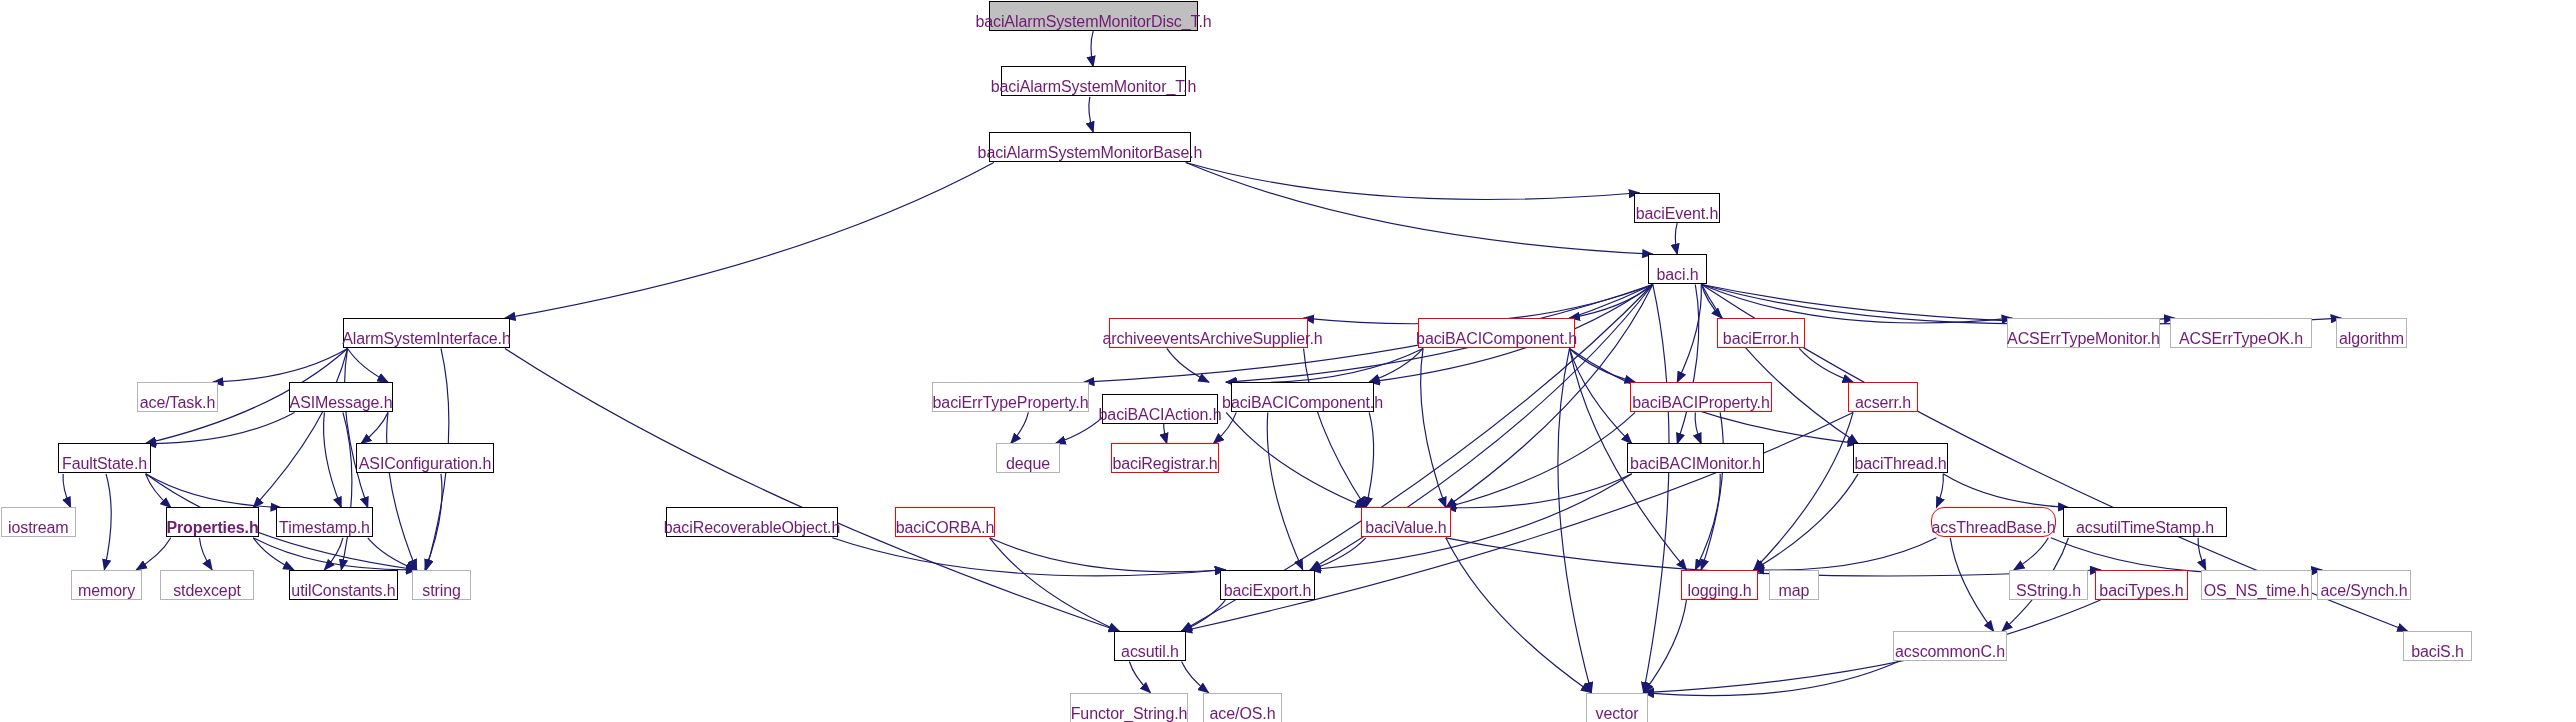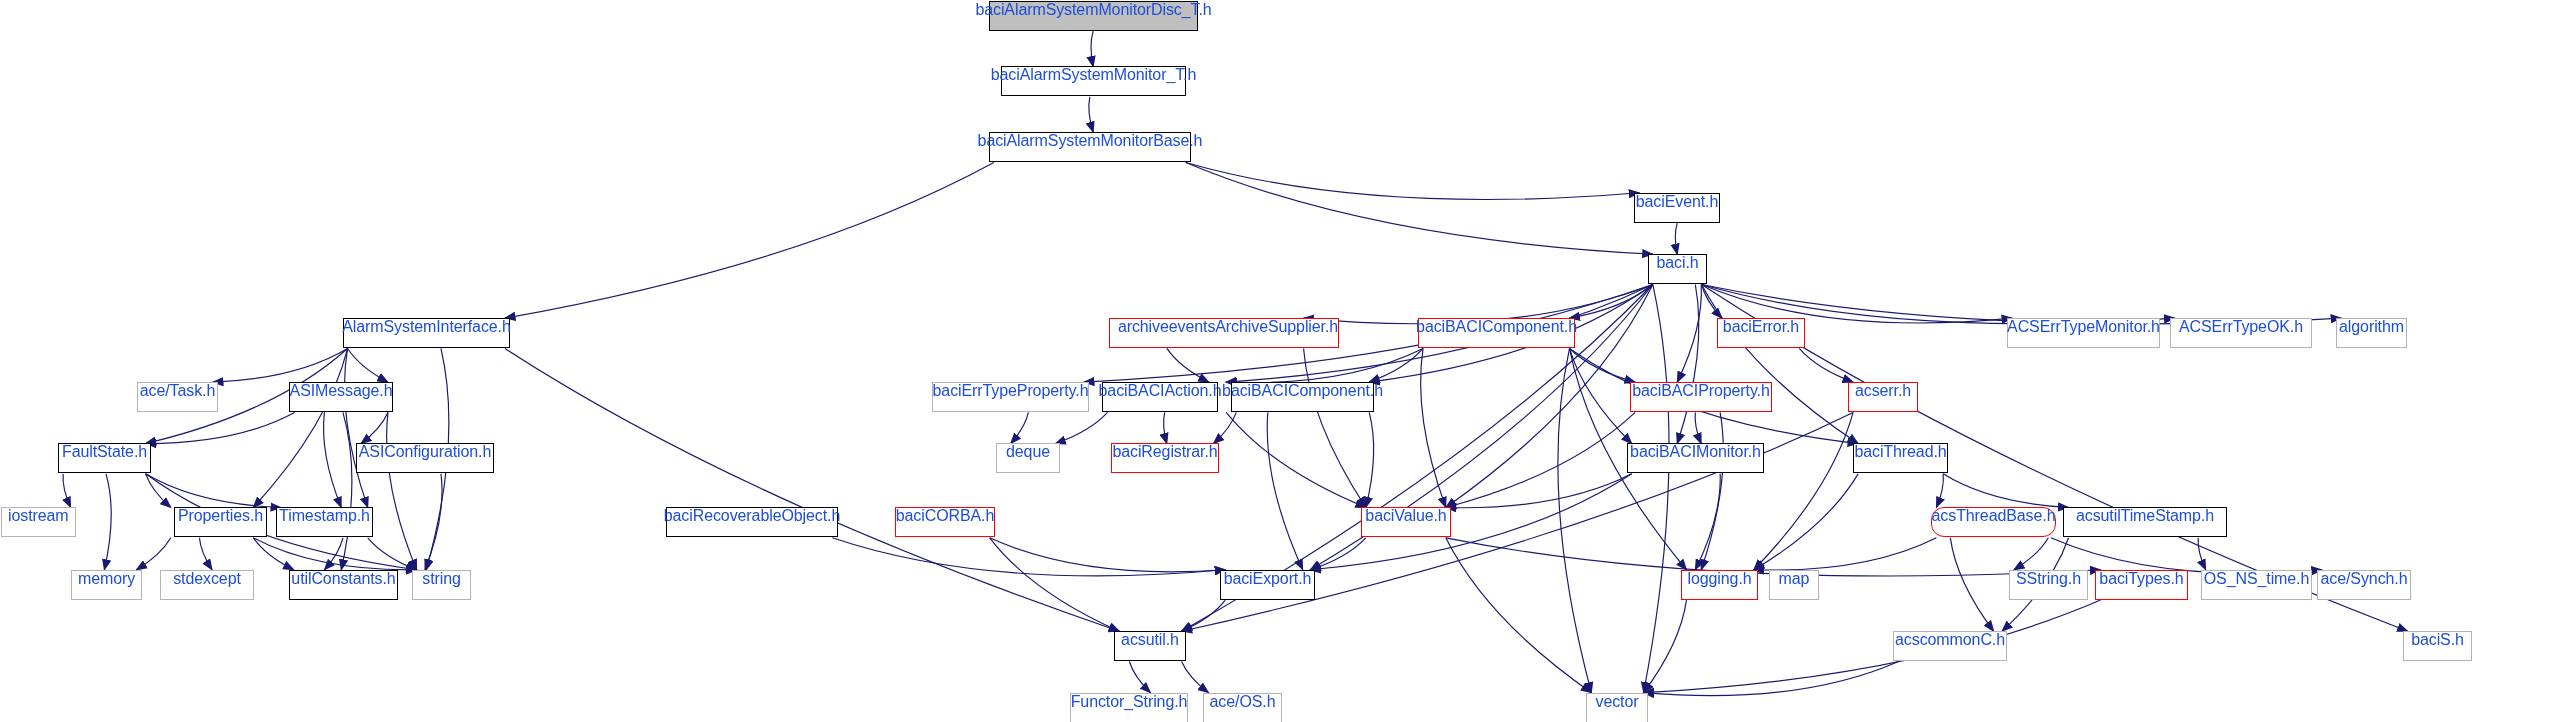--- a/index.html
+++ b/index.html
@@ -28,28 +28,28 @@
     position: absolute;
     left: 0;
     top: 0;
     width: 2576px;
     height: 723px;
   }
   .node {
     position: absolute;
     box-sizing: border-box;
     display: flex;
-    align-items: flex-start;
+    align-items: flex-end;
     justify-content: center;
     height: 30px;
     background: #ffffff;
     border: 0.8px solid #000000;
     font-size: 16px;
     line-height: 1;
-    color: #1d4ed8;
+    color: #701a75;
     white-space: nowrap;
     letter-spacing: -0.1px;
     cursor: pointer;
   }
   .node .label {
     padding: 0 7.6px;
     pointer-events: none;
   }
   .node.root {
     background: #bfbfbf;
@@ -181,21 +181,21 @@
       </div>
       <div class="node" style="left: 1634px; top: 193px; width: 86px;">
         <span class="label">baciEvent.h</span>
       </div>
       <div class="node" style="left: 1648px; top: 254px; width: 59px;">
         <span class="label">baci.h</span>
       </div>
       <div class="node" style="left: 343px; top: 318px; width: 167px;">
         <span class="label">AlarmSystemInterface.h</span>
       </div>
-      <div class="node red" style="left: 1109px; top: 318px; width: 230px; padding-left: 8px;">
+      <div class="node red" style="left: 1109px; top: 318px; width: 199px; padding-left: 8px;">
         <span class="label">archiveeventsArchiveSupplier.h</span>
       </div>
       <div class="node red" style="left: 1418px; top: 318px; width: 157px;">
         <span class="label">baciBACIComponent.h</span>
       </div>
       <div class="node red" style="left: 1717px; top: 318px; width: 88px;">
         <span class="label">baciError.h</span>
       </div>
       <div class="node grey" style="left: 2007px; top: 318px; width: 153px;">
         <span class="label">ACSErrTypeMonitor.h</span>
@@ -208,21 +208,21 @@
       </div>
       <div class="node grey" style="left: 137px; top: 382px; width: 81px;">
         <span class="label">ace/Task.h</span>
       </div>
       <div class="node" style="left: 289px; top: 382px; width: 104px;">
         <span class="label">ASIMessage.h</span>
       </div>
       <div class="node grey" style="left: 932px; top: 382px; width: 157px;">
         <span class="label">baciErrTypeProperty.h</span>
       </div>
-      <div class="node" style="left: 1102px; top: 382px; width: 116px;">
+      <div class="node" style="left: 1102px; top: 394px; width: 116px;">
         <span class="label">baciBACIAction.h</span>
       </div>
       <div class="node" style="left: 1231px; top: 382px; width: 143px;">
         <span class="label">baciBACIComponent.h</span>
       </div>
       <div class="node red" style="left: 1630px; top: 382px; width: 142px;">
         <span class="label">baciBACIProperty.h</span>
       </div>
       <div class="node red" style="left: 1848px; top: 382px; width: 70px;">
         <span class="label">acserr.h</span>
@@ -235,21 +235,21 @@
       </div>
       <div class="node" style="left: 1853px; top: 443px; width: 95px;">
         <span class="label">baciThread.h</span>
       </div>
       <div class="node" style="left: 58px; top: 443px; width: 93px;">
         <span class="label">FaultState.h</span>
       </div>
       <div class="node grey" style="left: 0.8px; top: 507px; width: 75px;">
         <span class="label">iostream</span>
       </div>
-      <div class="node" style="left: 174px; top: 507px; width: 93px;">
+      <div class="node" style="left: 166px; top: 507px; width: 93px; font-weight: bold;">
         <span class="label">Properties.h</span>
       </div>
       <div class="node" style="left: 276px; top: 507px; width: 97px;">
         <span class="label">Timestamp.h</span>
       </div>
       <div class="node" style="left: 666px; top: 507px; width: 172px;">
         <span class="label">baciRecoverableObject.h</span>
       </div>
       <div class="node red" style="left: 895px; top: 507px; width: 100px;">
         <span class="label">baciCORBA.h</span>

